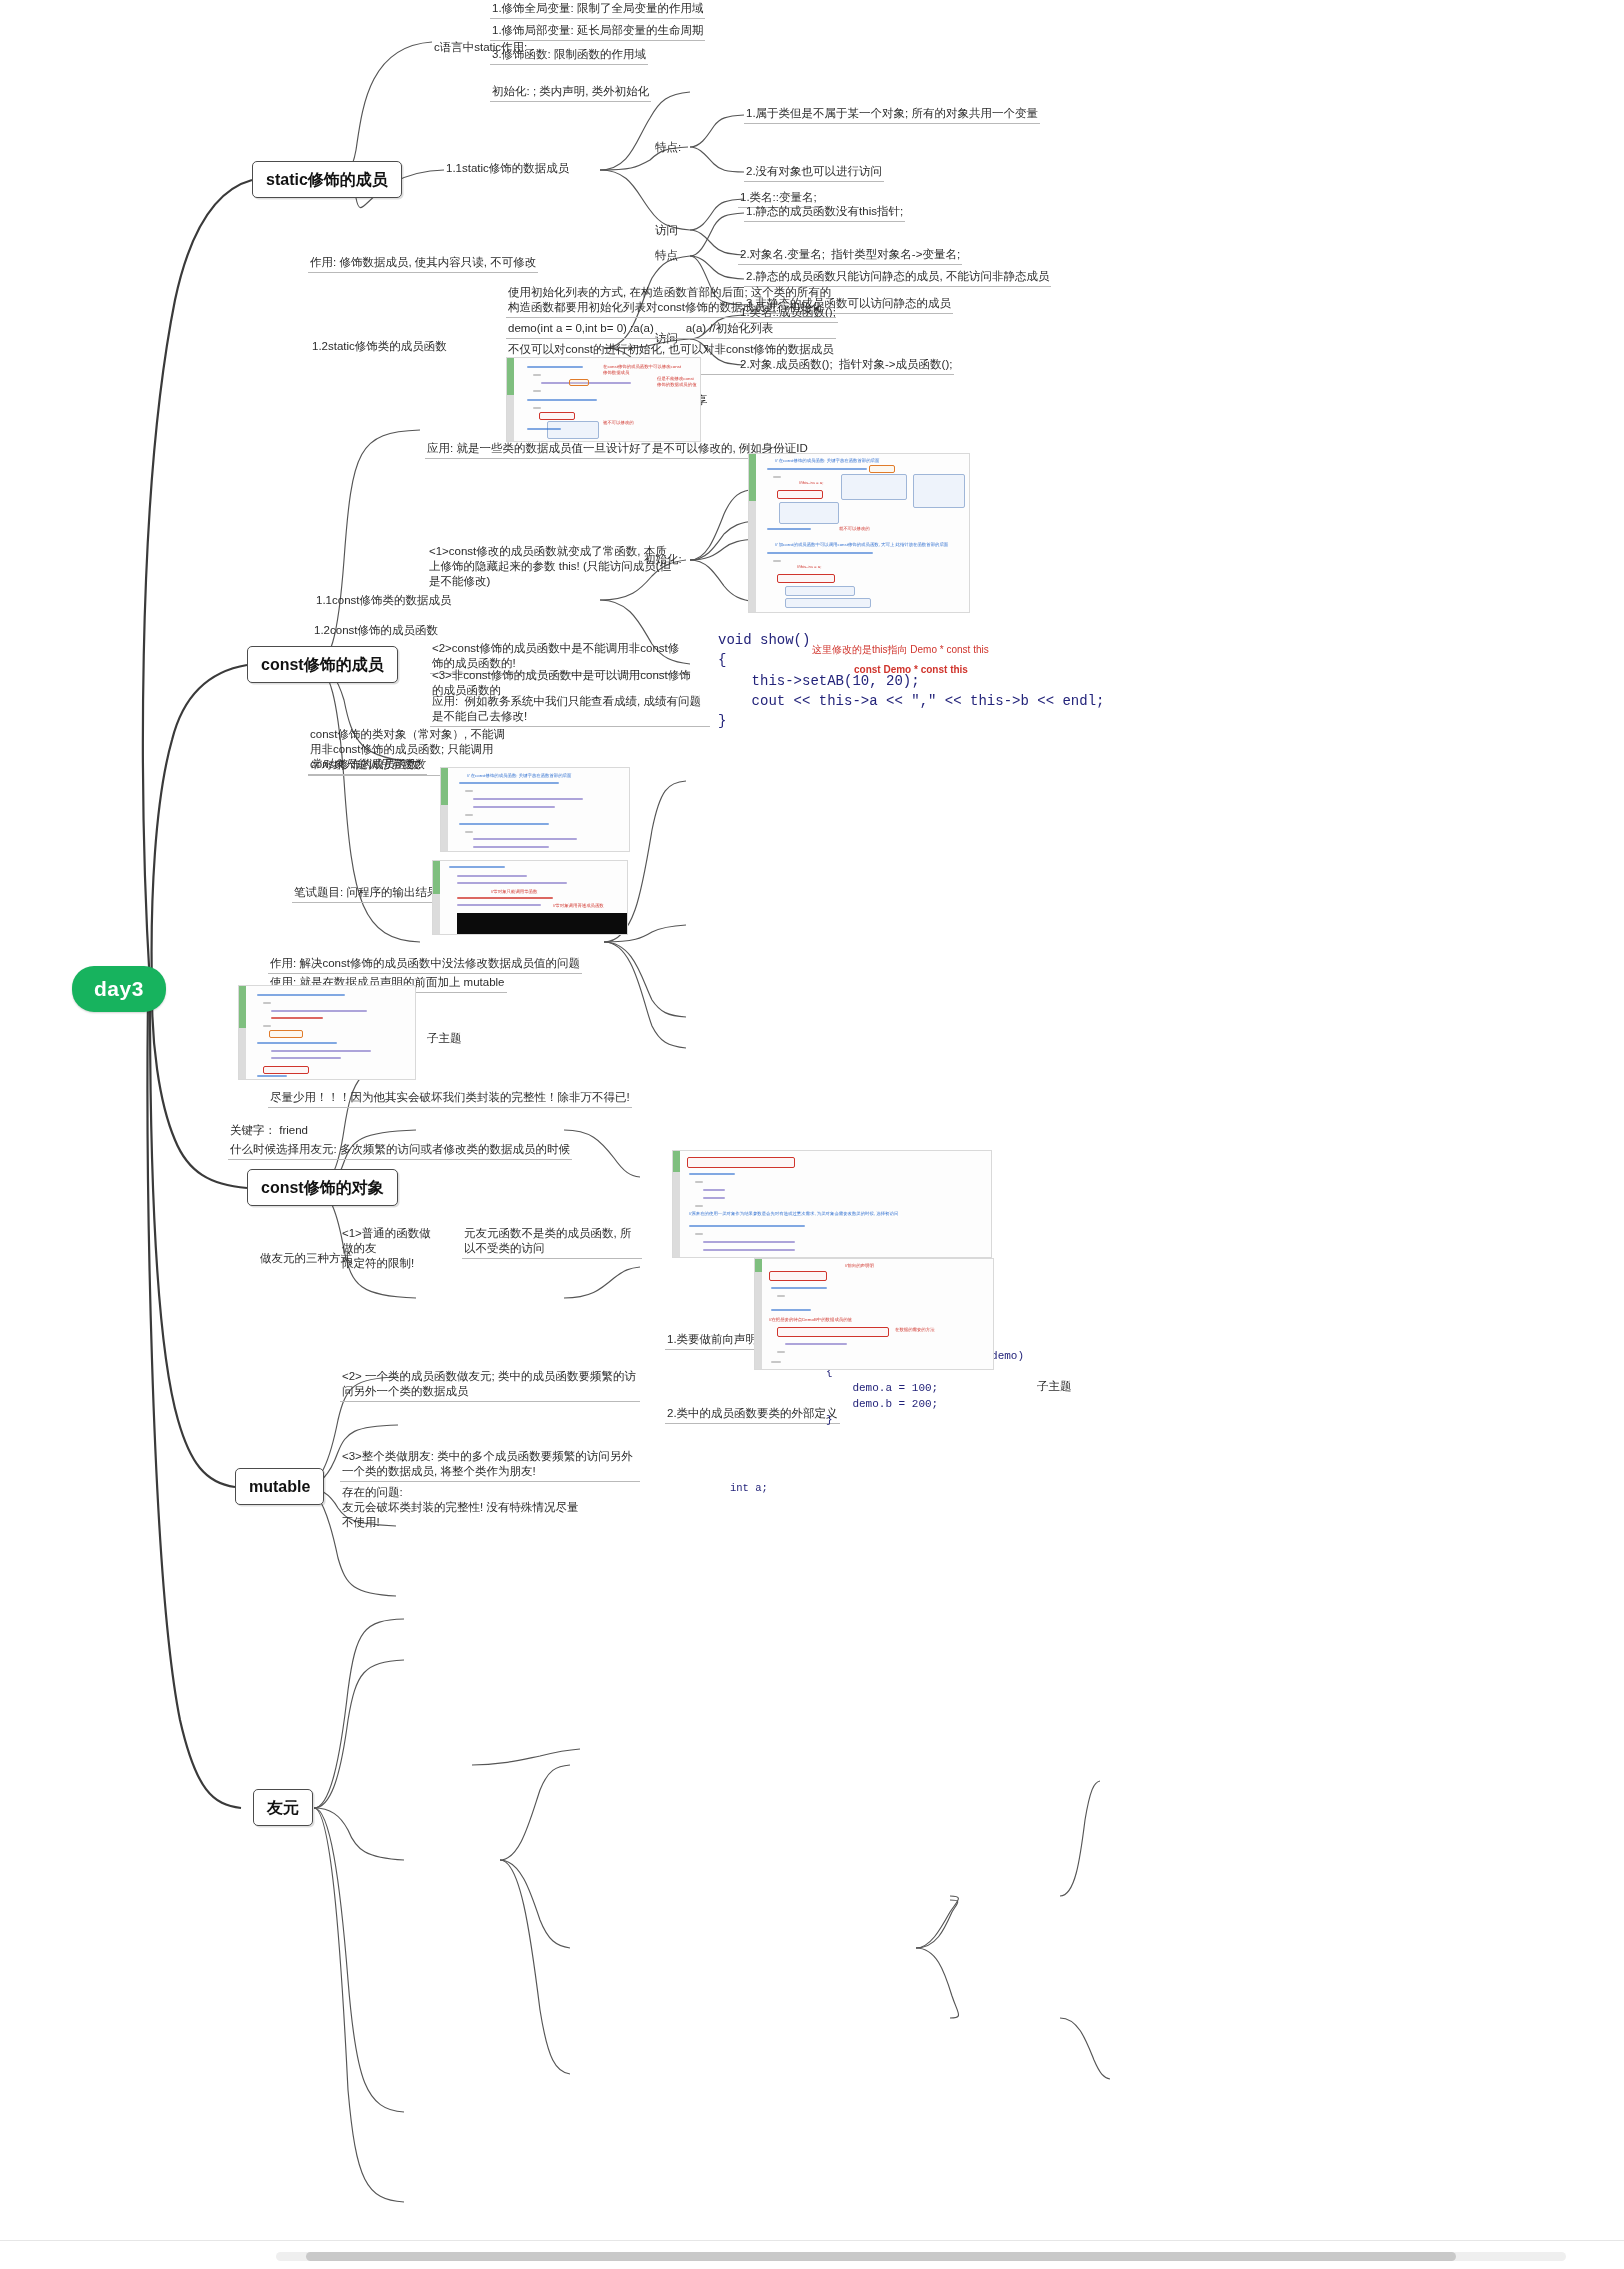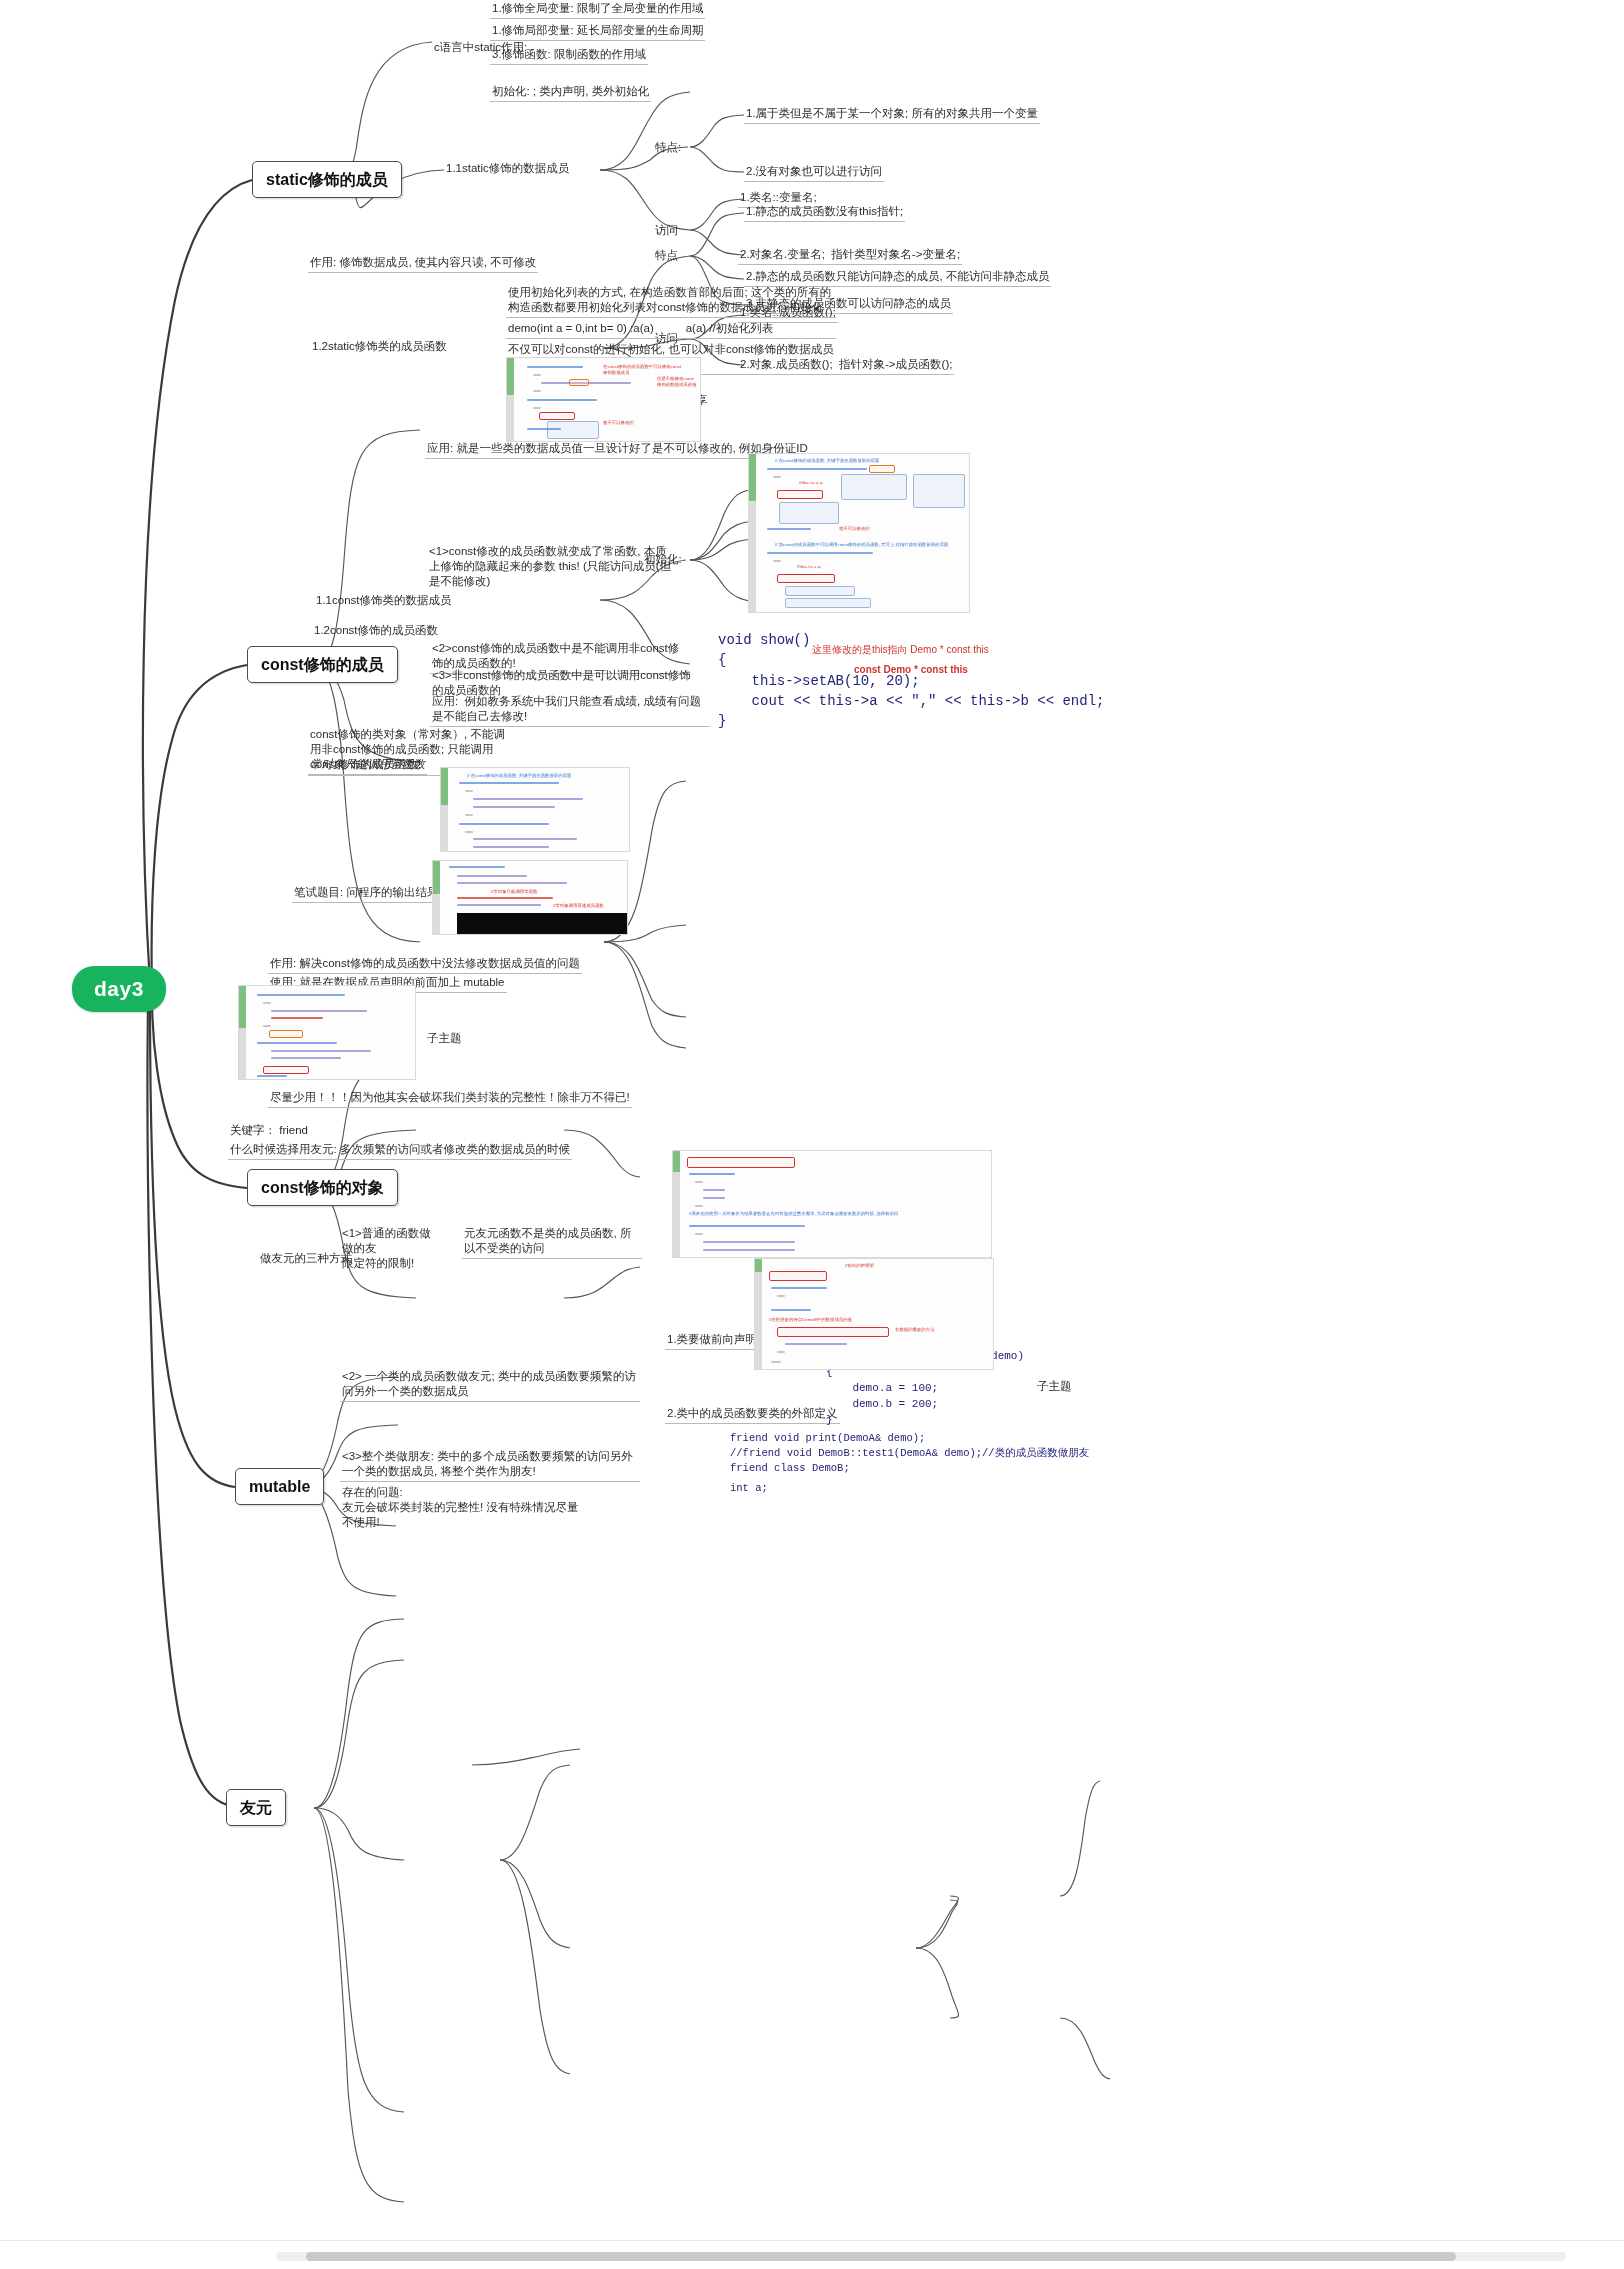--- a/index.html
+++ b/index.html
@@ -242,21 +242,21 @@
       <path d="M1060,2018 C1078,2018 1086,2040 1094,2060 C1100,2074 1104,2078 1110,2079"></path>
     </g>
   </svg>
 
   <div class="node root" style="left:72px; top:966px;">day3</div>
 
   <div class="node topic" style="left:252px; top:161px;">static修饰的成员</div>
   <div class="node topic" style="left:247px; top:646px;">const修饰的成员</div>
   <div class="node topic" style="left:247px; top:1169px;">const修饰的对象</div>
   <div class="node topic" style="left:235px; top:1468px;">mutable</div>
-  <div class="node topic" style="left:226px; top:1789px;">友元</div>
+  <div class="node topic" style="left:253px; top:1789px;">友元</div>
 
   <div class="node lbl" style="left:432px; top:39px;">c语言中static作用:</div>
   <div class="node txt" style="left:490px; top:0px;">1.修饰全局变量: 限制了全局变量的作用域</div>
   <div class="node txt" style="left:490px; top:22px;">1.修饰局部变量: 延长局部变量的生命周期</div>
   <div class="node txt" style="left:490px; top:46px;">3.修饰函数: 限制函数的作用域</div>
 
   <div class="node lbl" style="left:444px; top:160px;">1.1static修饰的数据成员</div>
   <div class="node txt" style="left:490px; top:83px;">初始化: ; 类内声明, 类外初始化</div>
   <div class="node lbl" style="left:653px; top:139px;">特点:</div>
   <div class="node txt" style="left:744px; top:105px;">1.属于类但是不属于某一个对象; 所有的对象共用一个变量</div>
@@ -313,23 +313,20 @@
   <div class="node txt" style="left:340px; top:1448px; width:300px;">&lt;3&gt;整个类做朋友: 类中的多个成员函数要频繁的访问另外一个类的数据成员, 将整个类作为朋友!</div>
   <div class="node txt nb" style="left:340px; top:1484px; width:250px;">存在的问题:
 友元会破坏类封装的完整性! 没有特殊情况尽量不使用!</div>
 
   <div class="codebox" style="left:826px; top:1349px; font-size:11px;">void DemoB::test1(DemoA&amp; demo)
 {
     demo.a = 100;
     demo.b = 200;
 }</div>
 
-  <div class="codebox" style="left:730px; top:1431px; font-size:10.5px;">friend void print(DemoA&amp; demo);
-//friend void DemoB::test1(DemoA&amp; demo);//类的成员函数做朋友
-friend class DemoB;</div>
   <div class="codebox" style="left:730px; top:1481px; font-size:10.5px;">int a;</div>
 
   <div class="codebox" style="left:718px; top:630px; font-size:14px;">void show()
 {
     this-&gt;setAB(10, 20);
     cout &lt;&lt; this-&gt;a &lt;&lt; "," &lt;&lt; this-&gt;b &lt;&lt; endl;
 }</div>
   <div class="node lbl sm" style="left:810px; top:642px; color:#d0342c;">这里修改的是this指向 Demo * const this</div>
   <div class="node lbl sm" style="left:852px; top:662px; color:#d0342c;font-weight:bold;">const Demo * const this</div>
 

